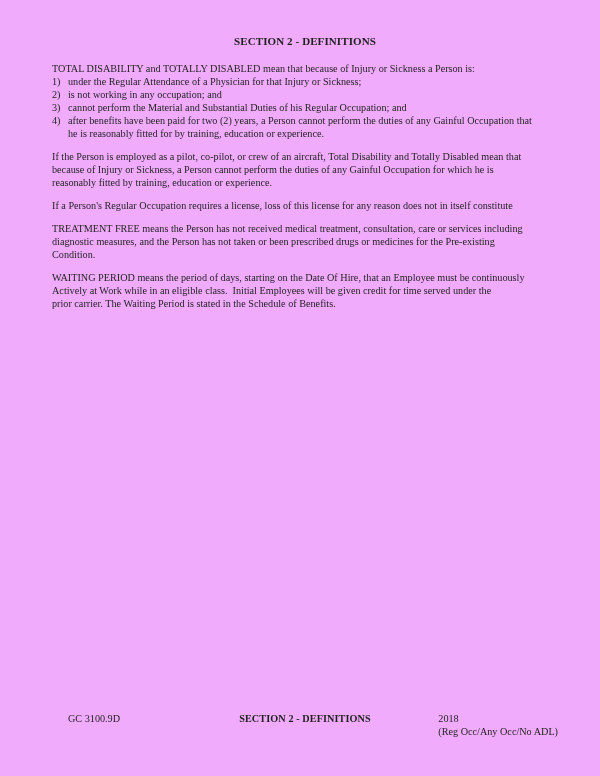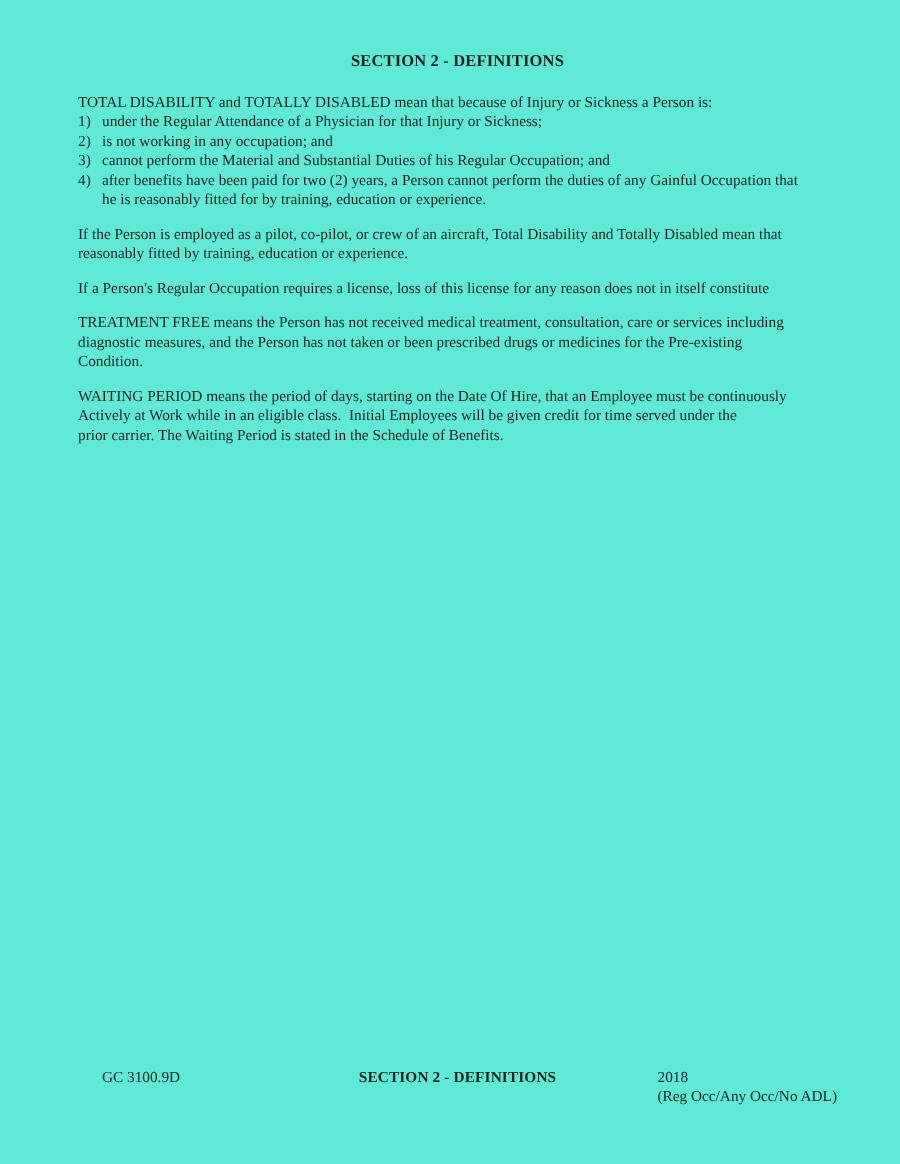--- a/index.html
+++ b/index.html
@@ -4,21 +4,21 @@
 <style>
   html, body {
     margin: 0;
     padding: 0;
     background: #ffffff;
   }
   .page {
     position: relative;
     width: 600px;
     height: 776px;
-    background: #5eead4;
+    background: #f0abfc;
     font-family: "Liberation Serif", serif;
     color: #1f1f1f;
     overflow: hidden;
   }
   .heading {
     position: absolute;
     top: 35px;
     left: 52px;
     width: 506px;
     text-align: center;
@@ -119,20 +119,21 @@
         <span class="marker">4)</span>
         <span class="li-lines">
           <div class="line">after benefits have been paid for two (2) years, a Person cannot perform the duties of any Gainful Occupation that</div>
           <div class="line">he is reasonably fitted for by training, education or experience.</div>
         </span>
       </div>
     </div>
 
     <div class="para">
       <div class="line">If the Person is employed as a pilot, co-pilot, or crew of an aircraft, Total Disability and Totally Disabled mean that</div>
+      <div class="line">because of Injury or Sickness, a Person cannot perform the duties of any Gainful Occupation for which he is</div>
       <div class="line">reasonably fitted by training, education or experience.</div>
     </div>
 
     <div class="para">
       <div class="line">If a Person's Regular Occupation requires a license, loss of this license for any reason does not in itself constitute</div>
     </div>
 
     <div class="para">
       <div class="line">TREATMENT FREE means the Person has not received medical treatment, consultation, care or services including</div>
       <div class="line">diagnostic measures, and the Person has not taken or been prescribed drugs or medicines for the Pre-existing</div>

